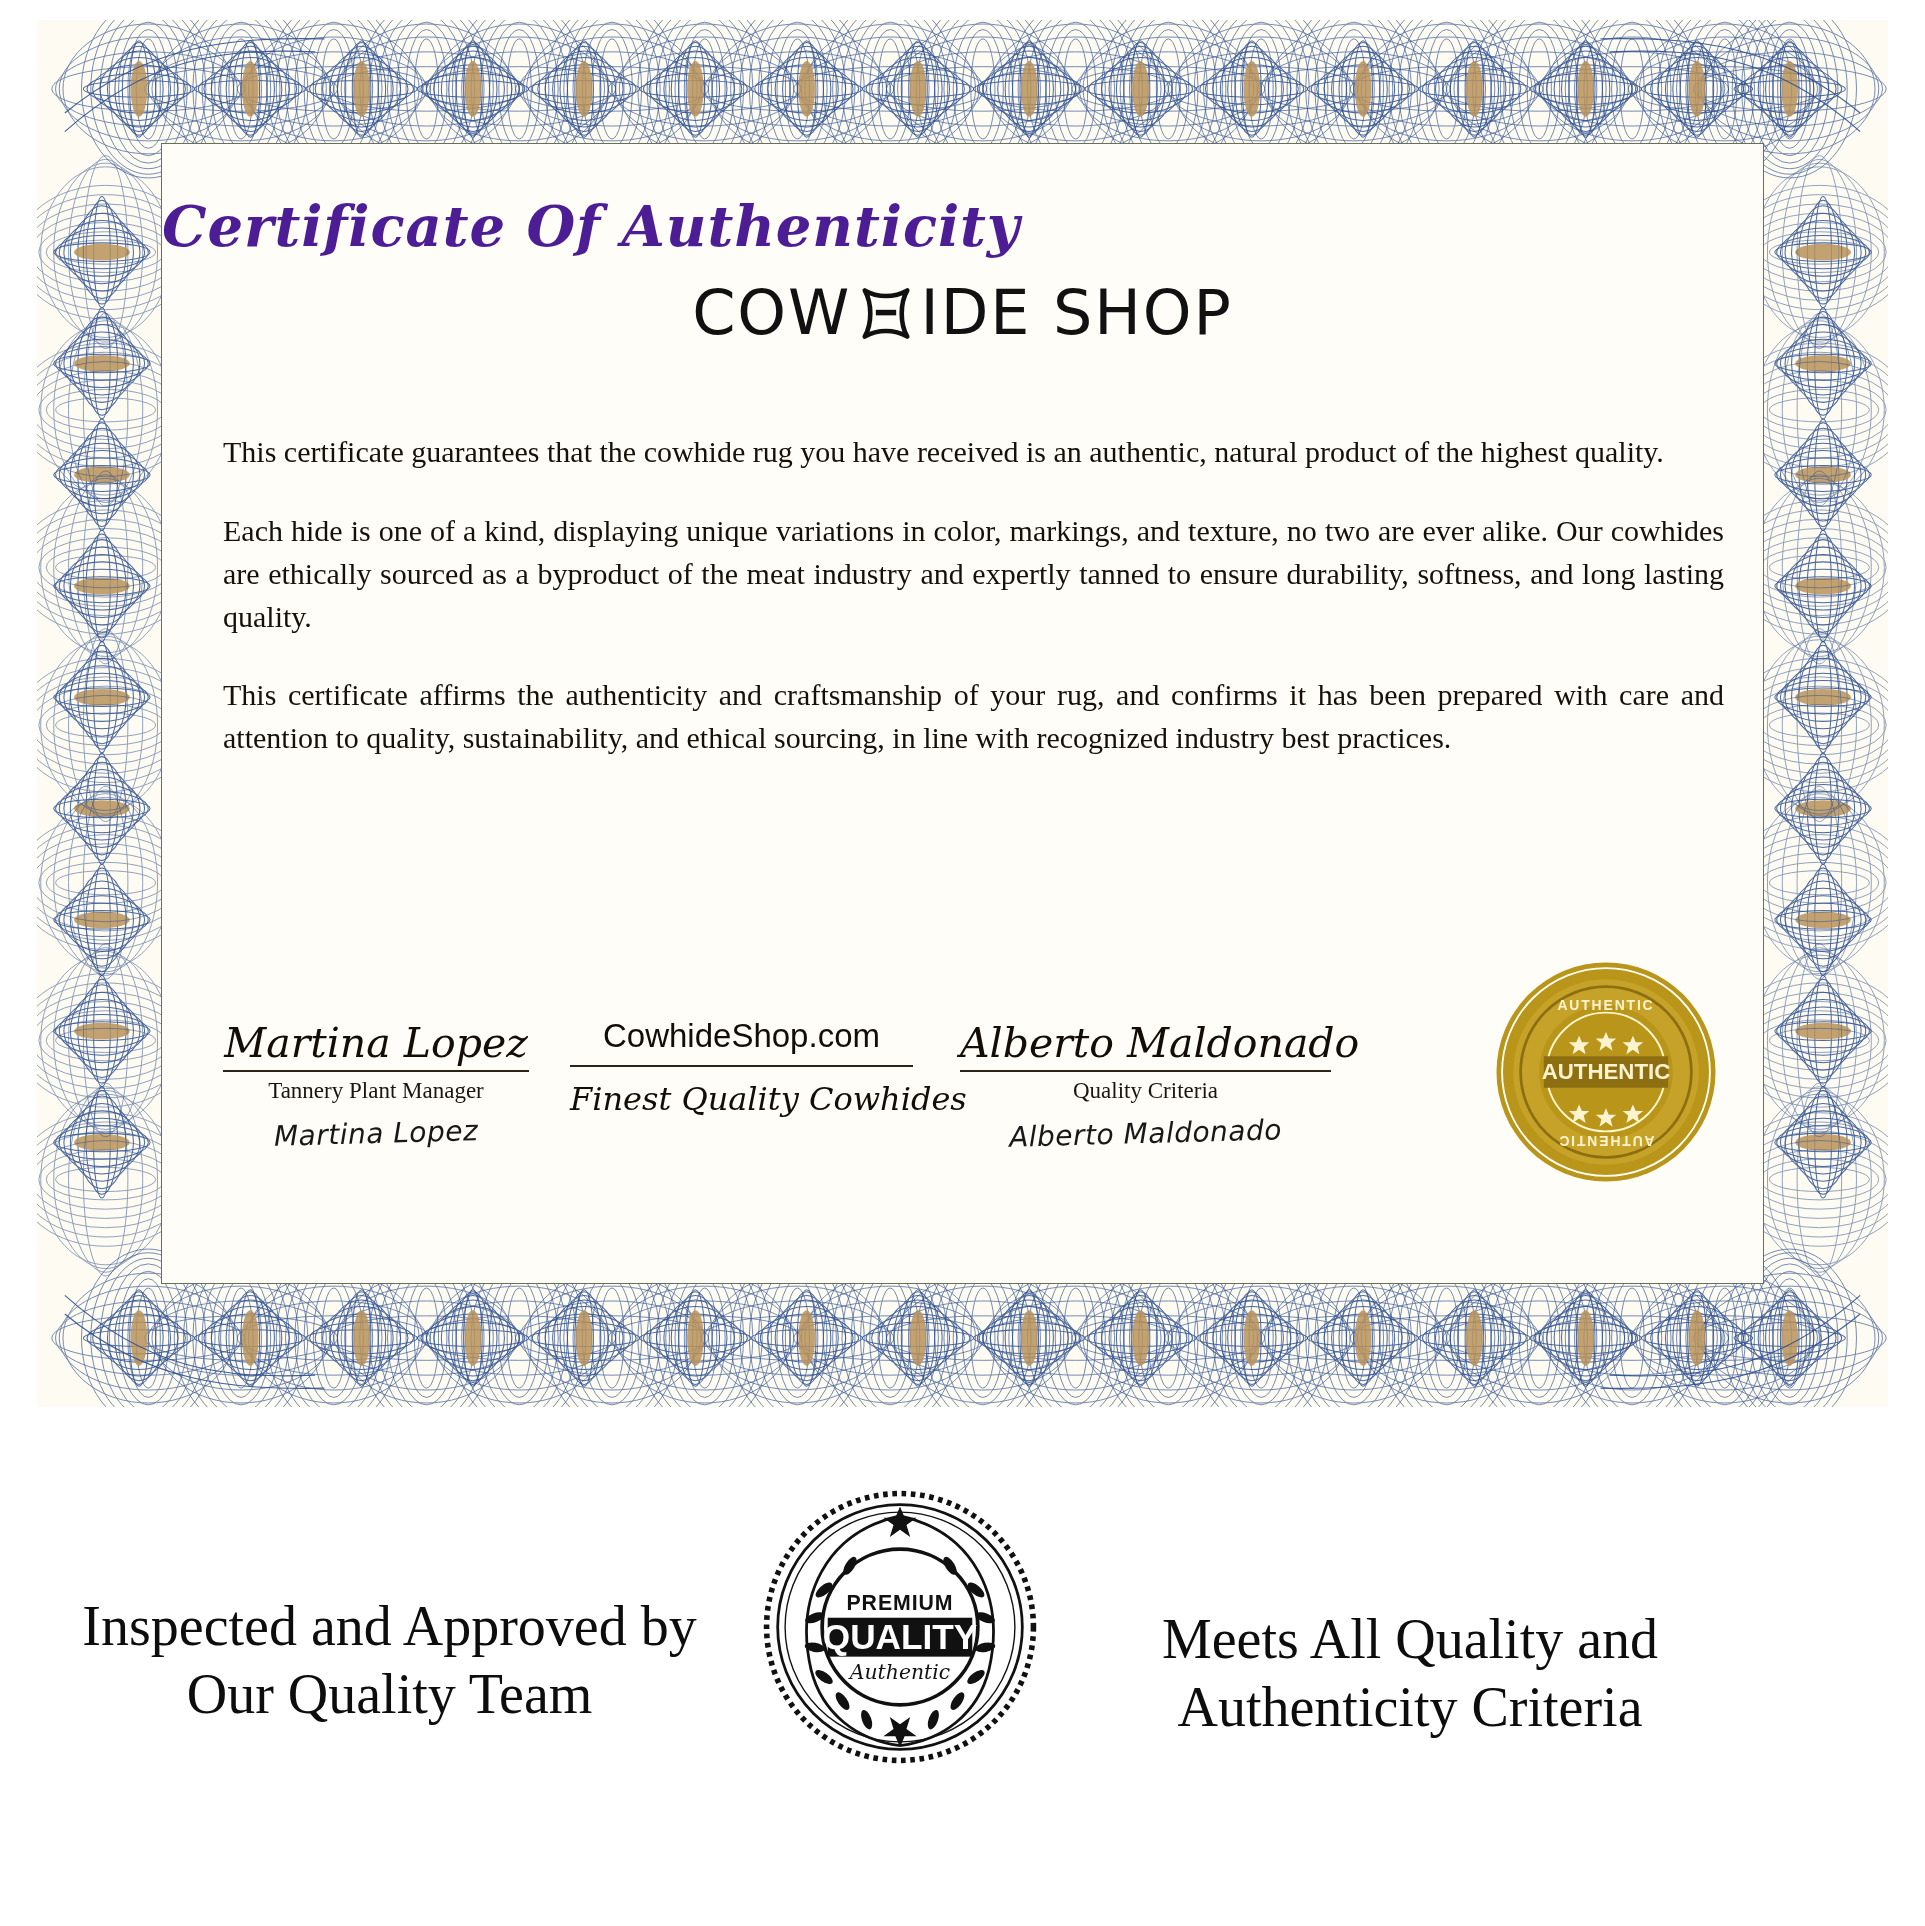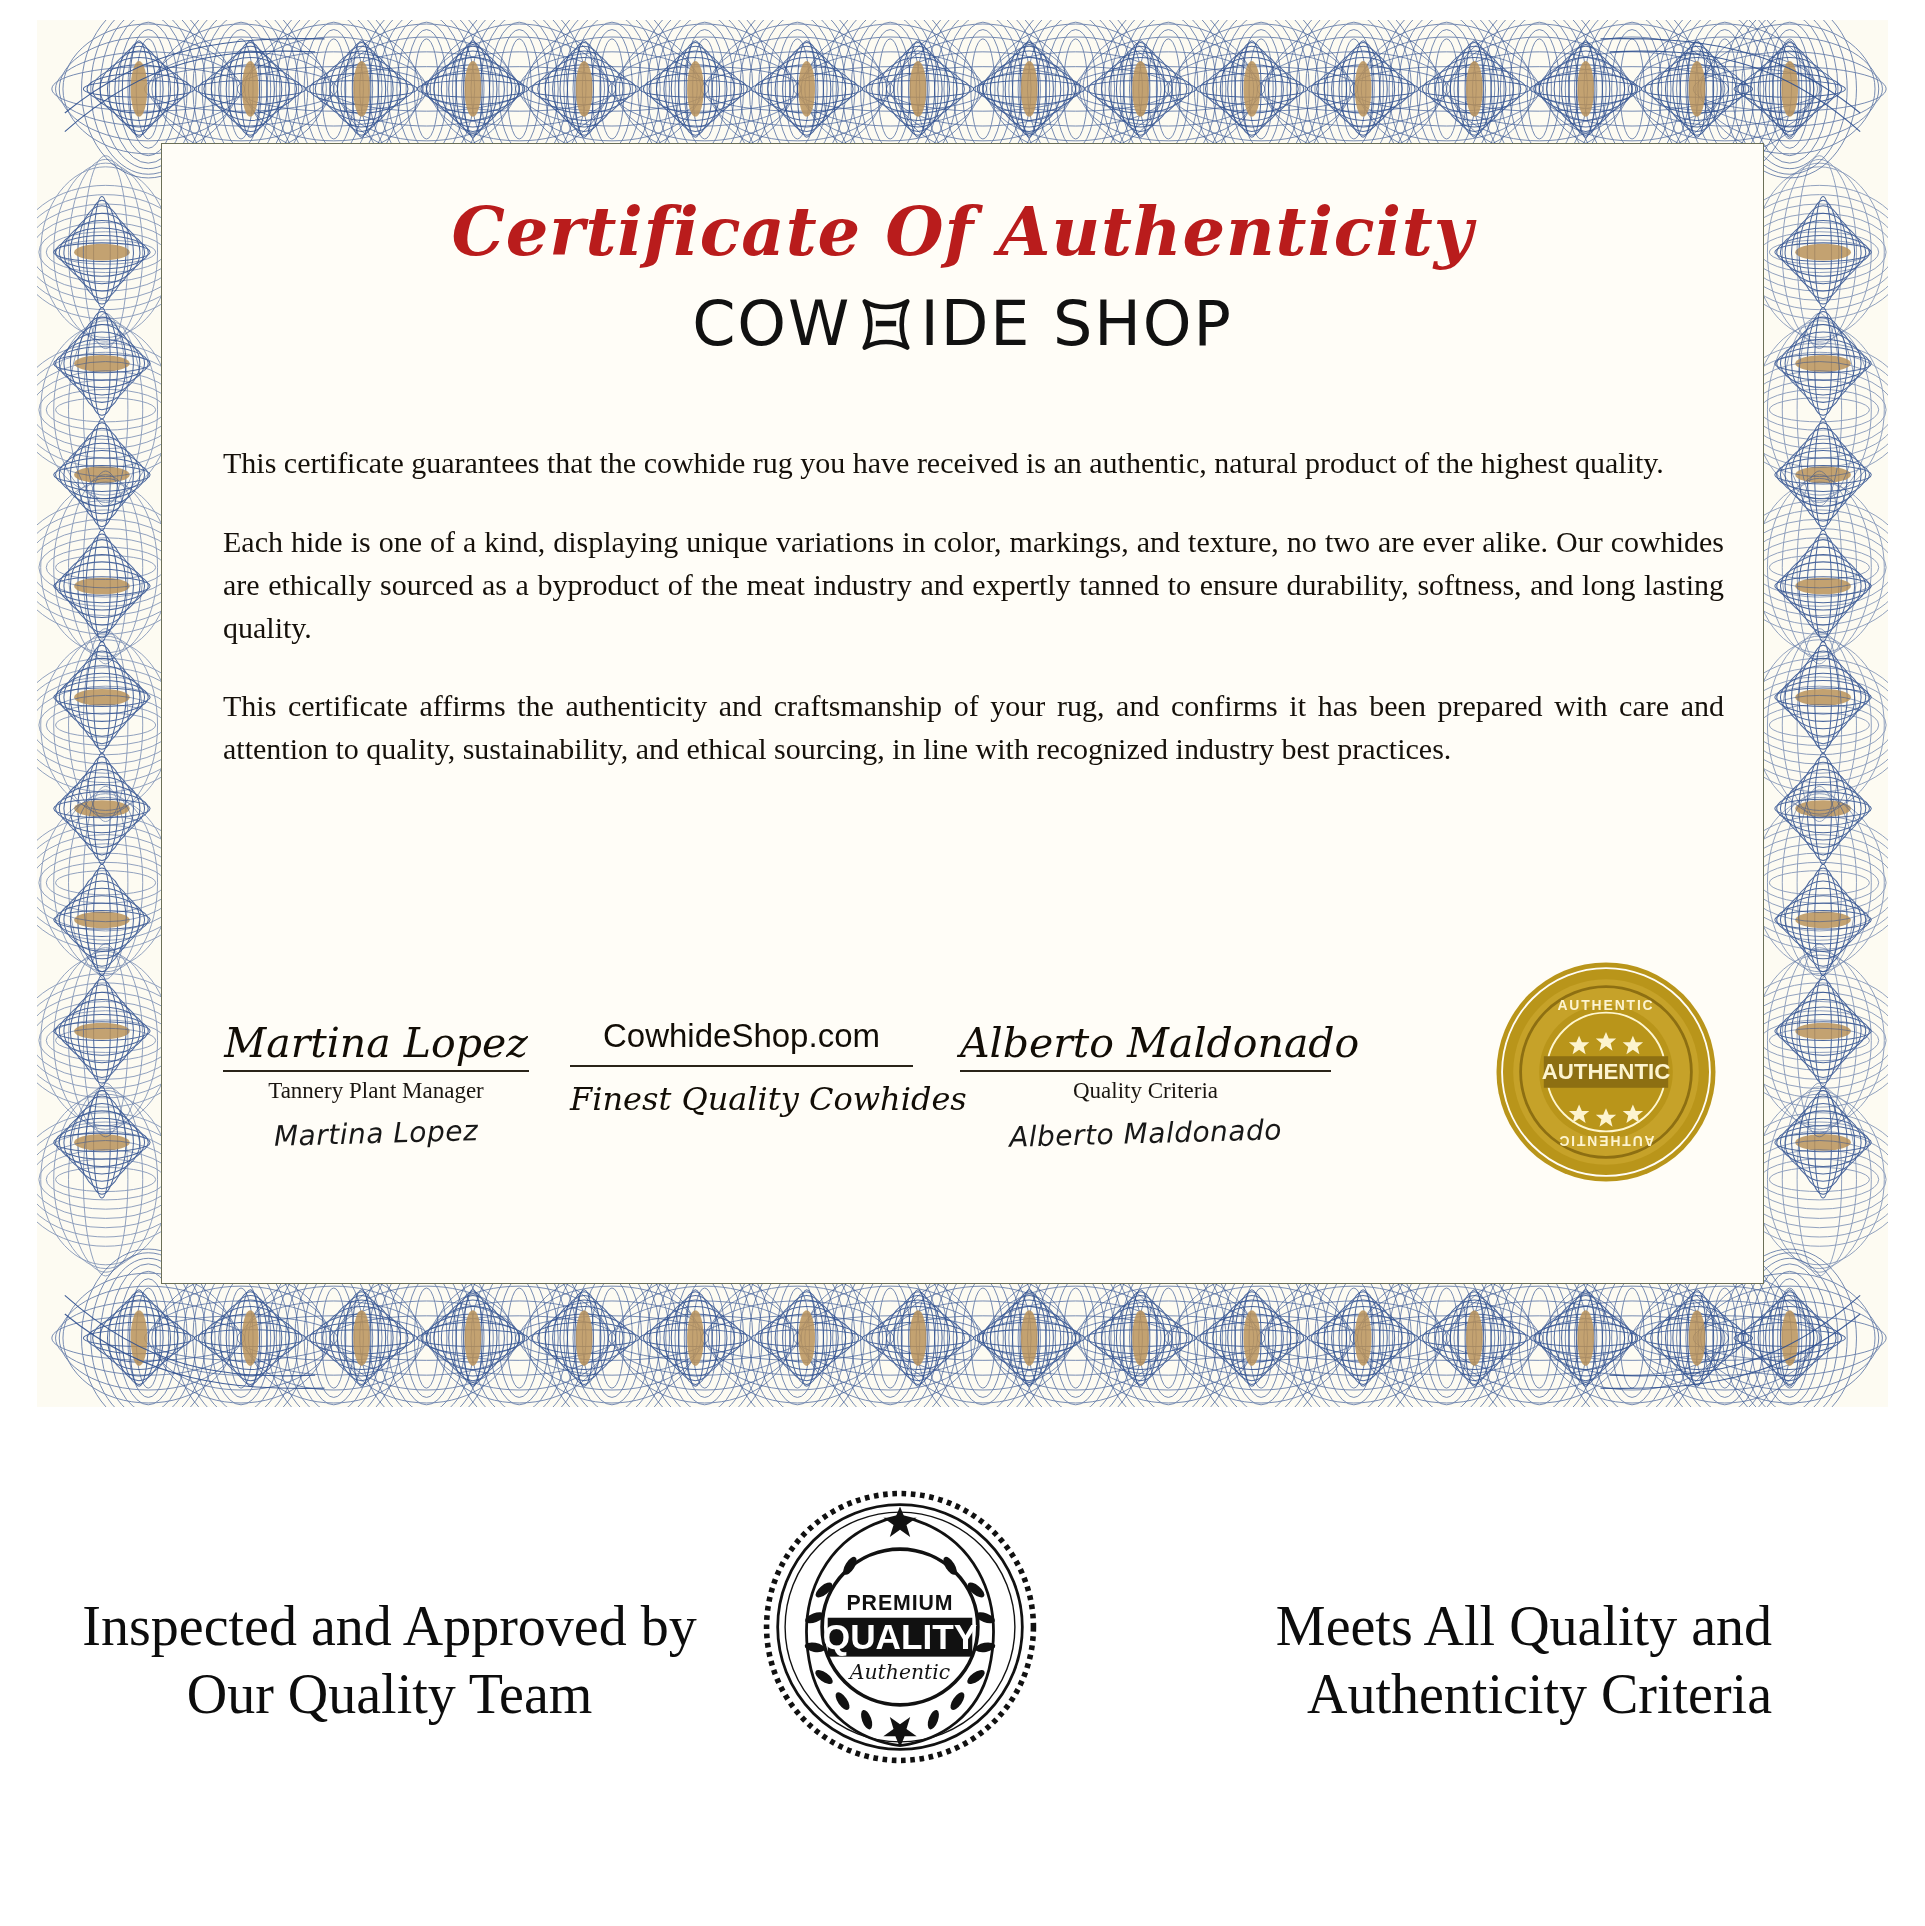--- a/index.html
+++ b/index.html
@@ -39,27 +39,26 @@
     top: 123px;
     right: 124px;
     bottom: 123px;
     background: #fffdf7;
     border: 1.9px solid #6b6f57;
     box-sizing: border-box;
   }
 
   
   .cert-title {
-    text-align: center;
     font-family: "DejaVu Serif", serif;
     font-style: italic;
     font-weight: 700;
-    font-size: 67px;
+    font-size: 56px;
     letter-spacing: 0.9px;
-    color: #b91c1c;
+    color: #4c1d95;
     margin-top: 54px;
     line-height: 1;
   }
   .brand-row {
     text-align: center;
     margin-top: 28px;
     height: 89px;
     position: relative;
   }
   .brand-text {
@@ -170,21 +169,21 @@
   }
   .footer-text {
     position: absolute;
     font-family: "Liberation Serif", serif;
     font-size: 56px;
     line-height: 1.22;
     color: #0d0d0d;
     text-align: center;
   }
   .footer-left  { left: 37px;  top: 117px; width: 705px; }
-  .footer-right { right: 28px; top: 117px; width: 724px; text-align: right; }
+  .footer-right { right: 28px; top: 130px; width: 724px; }
   .premium-badge {
     position: absolute;
     left: 50%;
     transform: translateX(-50%);
     top: 13px;
     width: 278px;
     height: 278px;
   }
 </style>
 </head>

